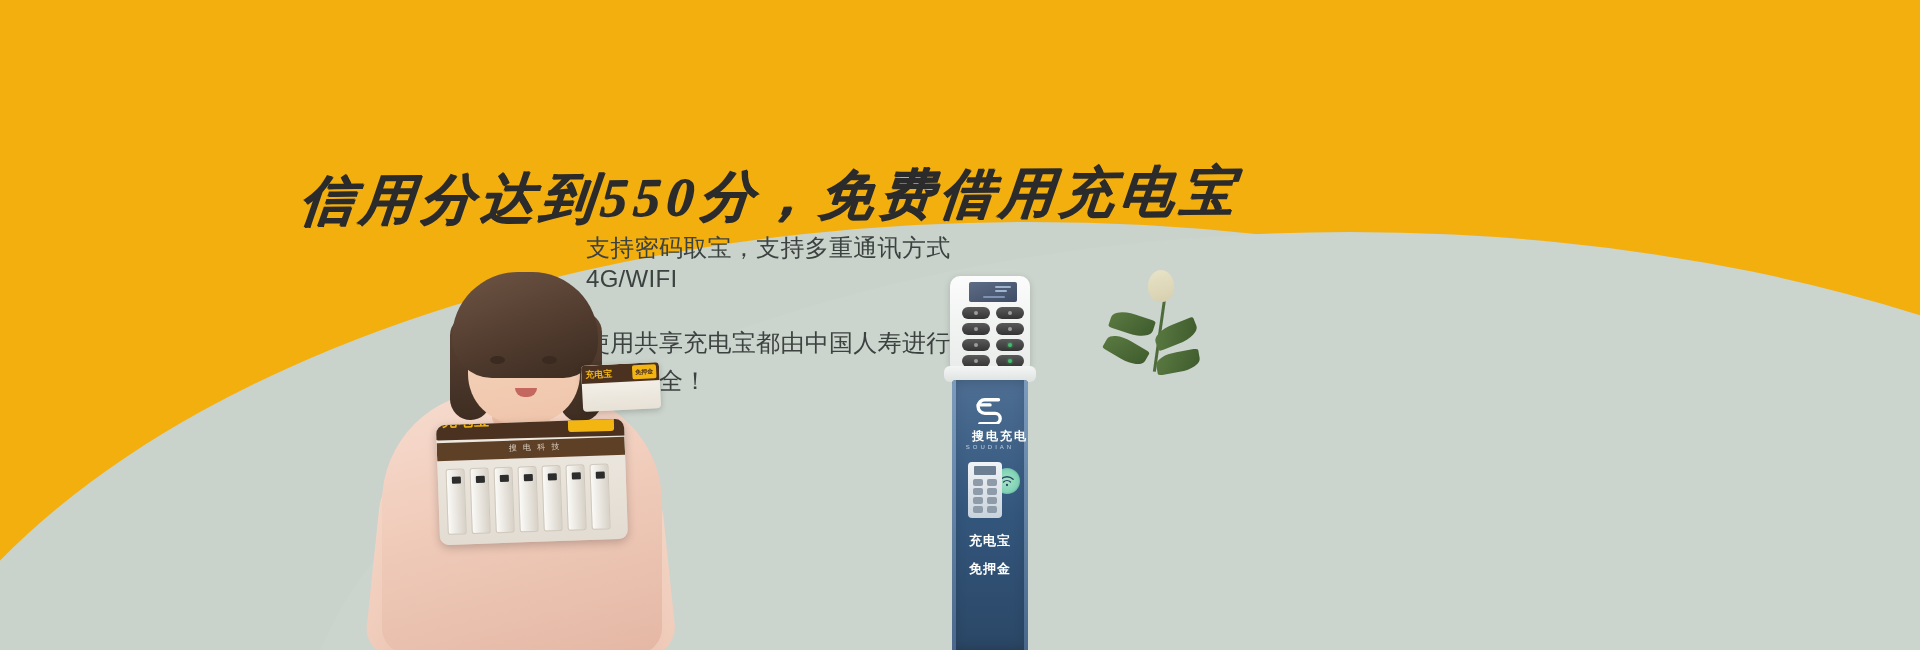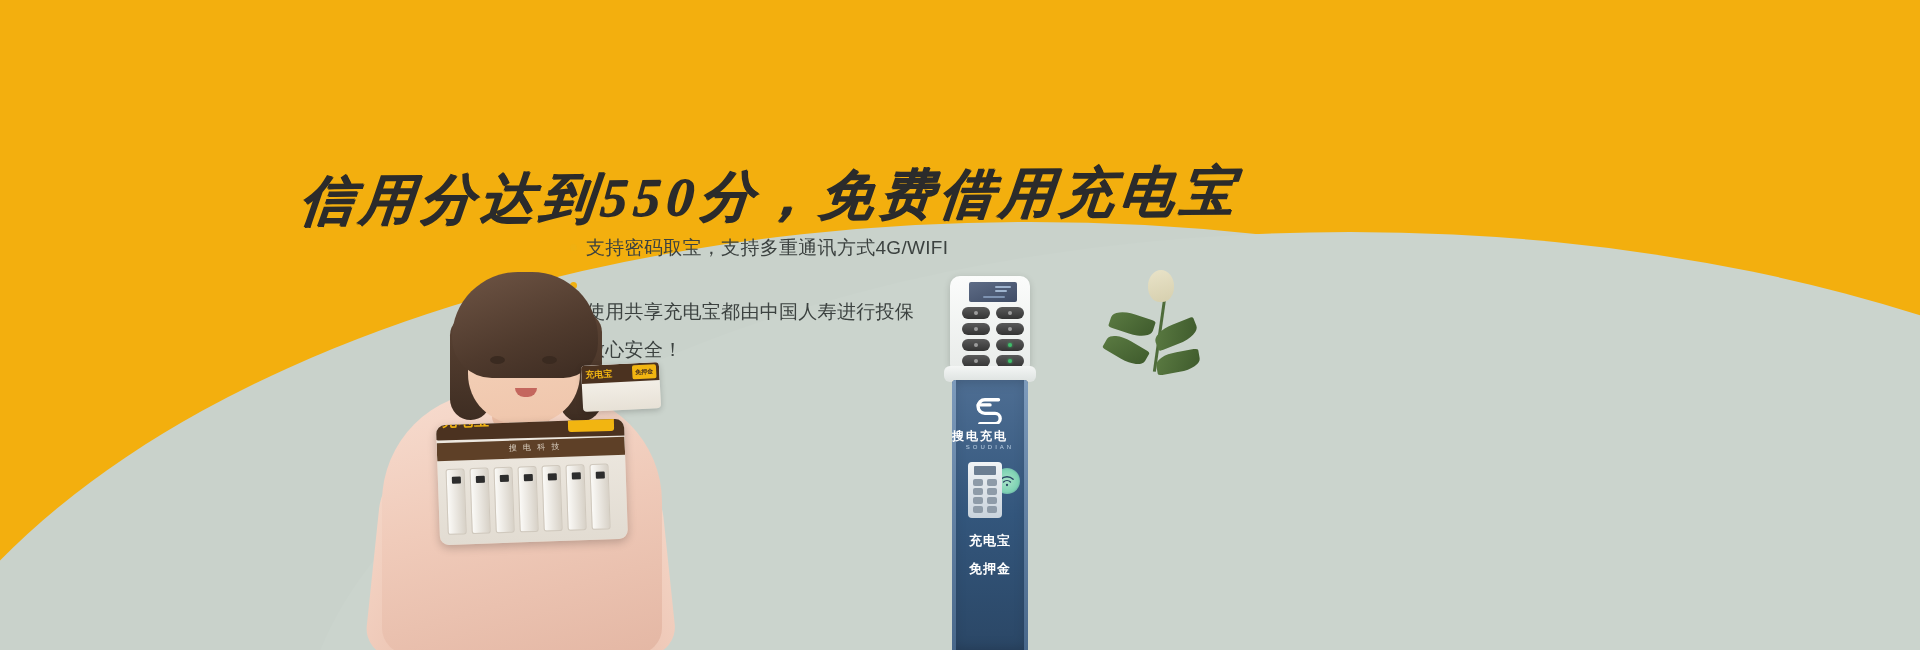--- a/index.html
+++ b/index.html
@@ -64,21 +64,21 @@
   }
   .bullet-dot {
     flex:0 0 auto;
     width:7px; height:7px;
     border-radius:50%;
     background:#F0B011;
     margin-top:12px;
     margin-right:9px;
   }
   .bullet-text {
-    font-size:19px;
+    font-size:24px;
     line-height:31px;
     color:#3C4240;
     letter-spacing:0.3px;
     font-family:"Liberation Sans","DejaVu Sans",sans-serif;
   }
   .bullet-text.cont { margin-left:16px; }
 
   
   .girl {
     position:absolute;
@@ -340,21 +340,21 @@
   .kiosk-logo {
     position:absolute;
     left:50%; top:16px;
     transform:translateX(-50%);
     width:34px; height:28px;
   }
   .kiosk-brand {
     position:absolute;
     left:0; top:48px;
     width:76px;
-    text-align:left;
+    text-align:right;
     color:#FFFFFF;
     font-size:12px;
     font-weight:bold;
     letter-spacing:2px;
   }
   .kiosk-brand-en {
     position:absolute;
     left:0; top:64px;
     width:76px;
     text-align:center;

